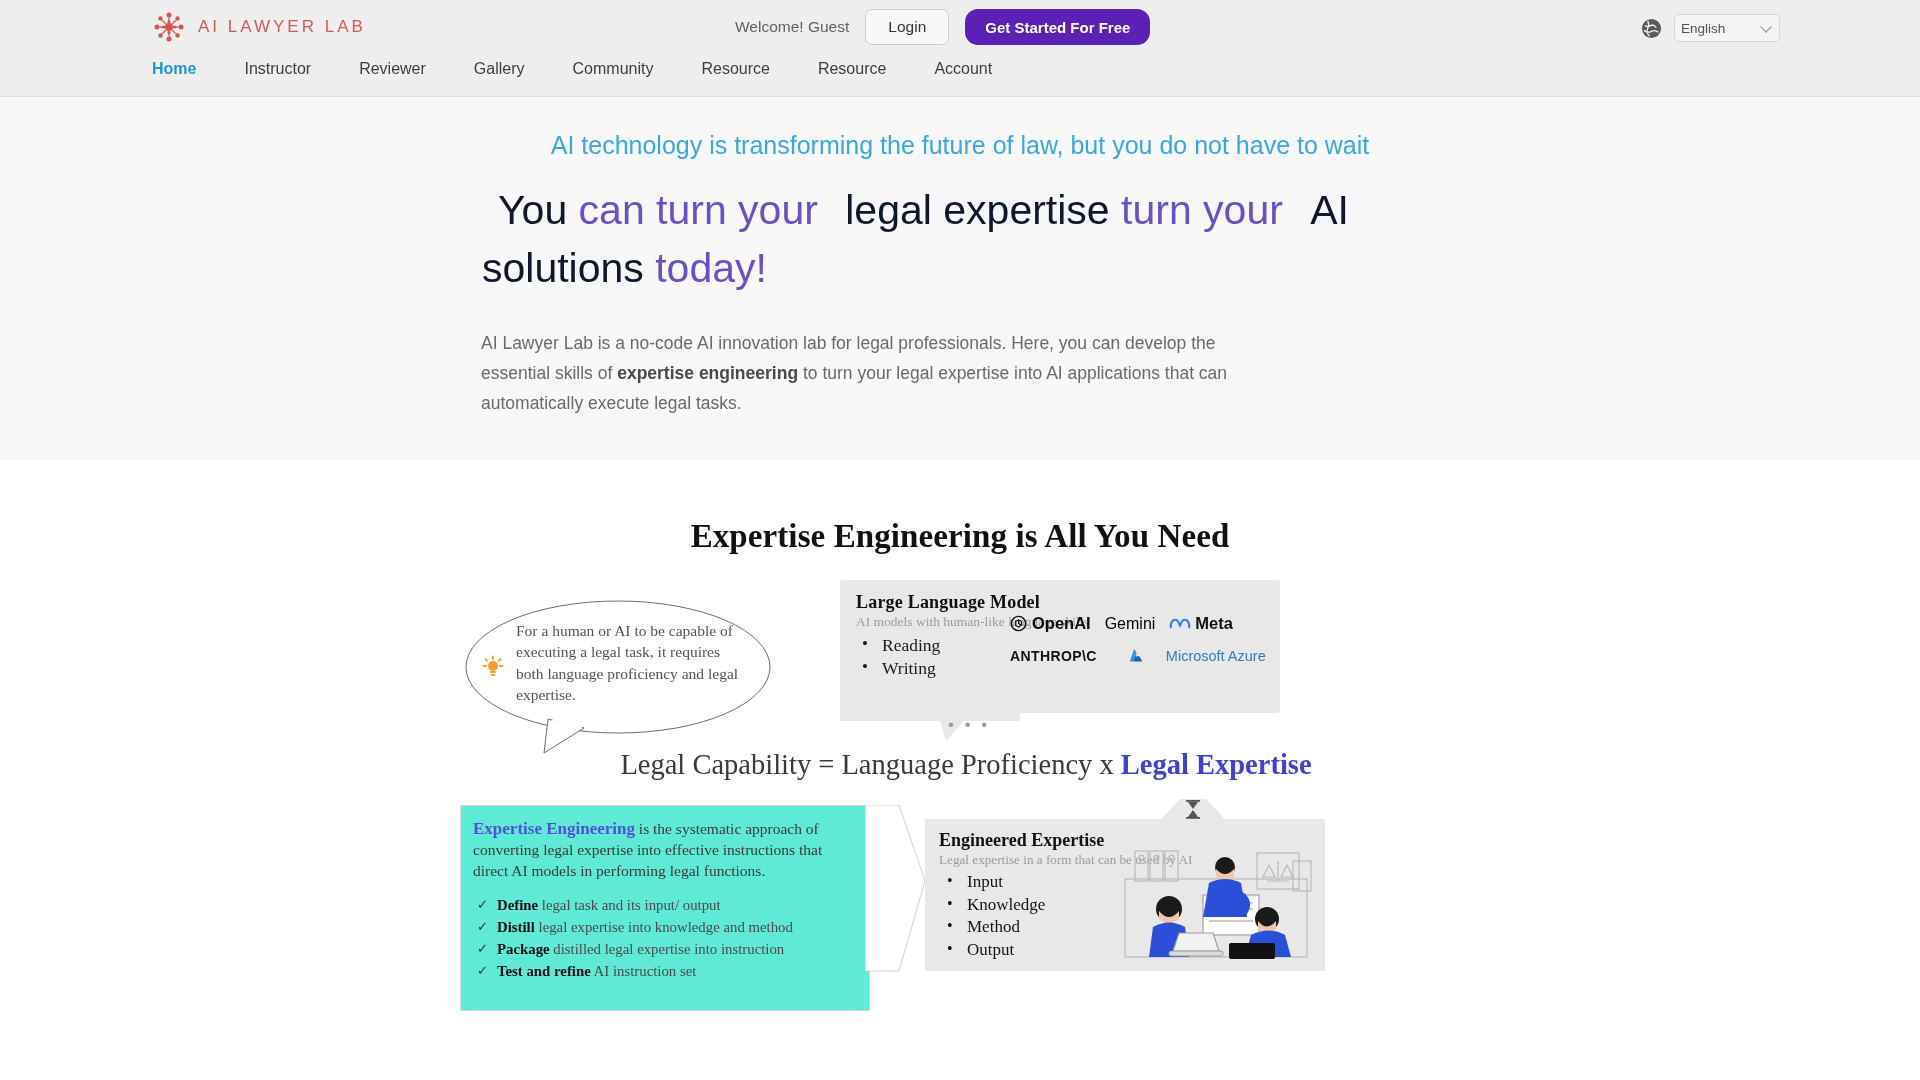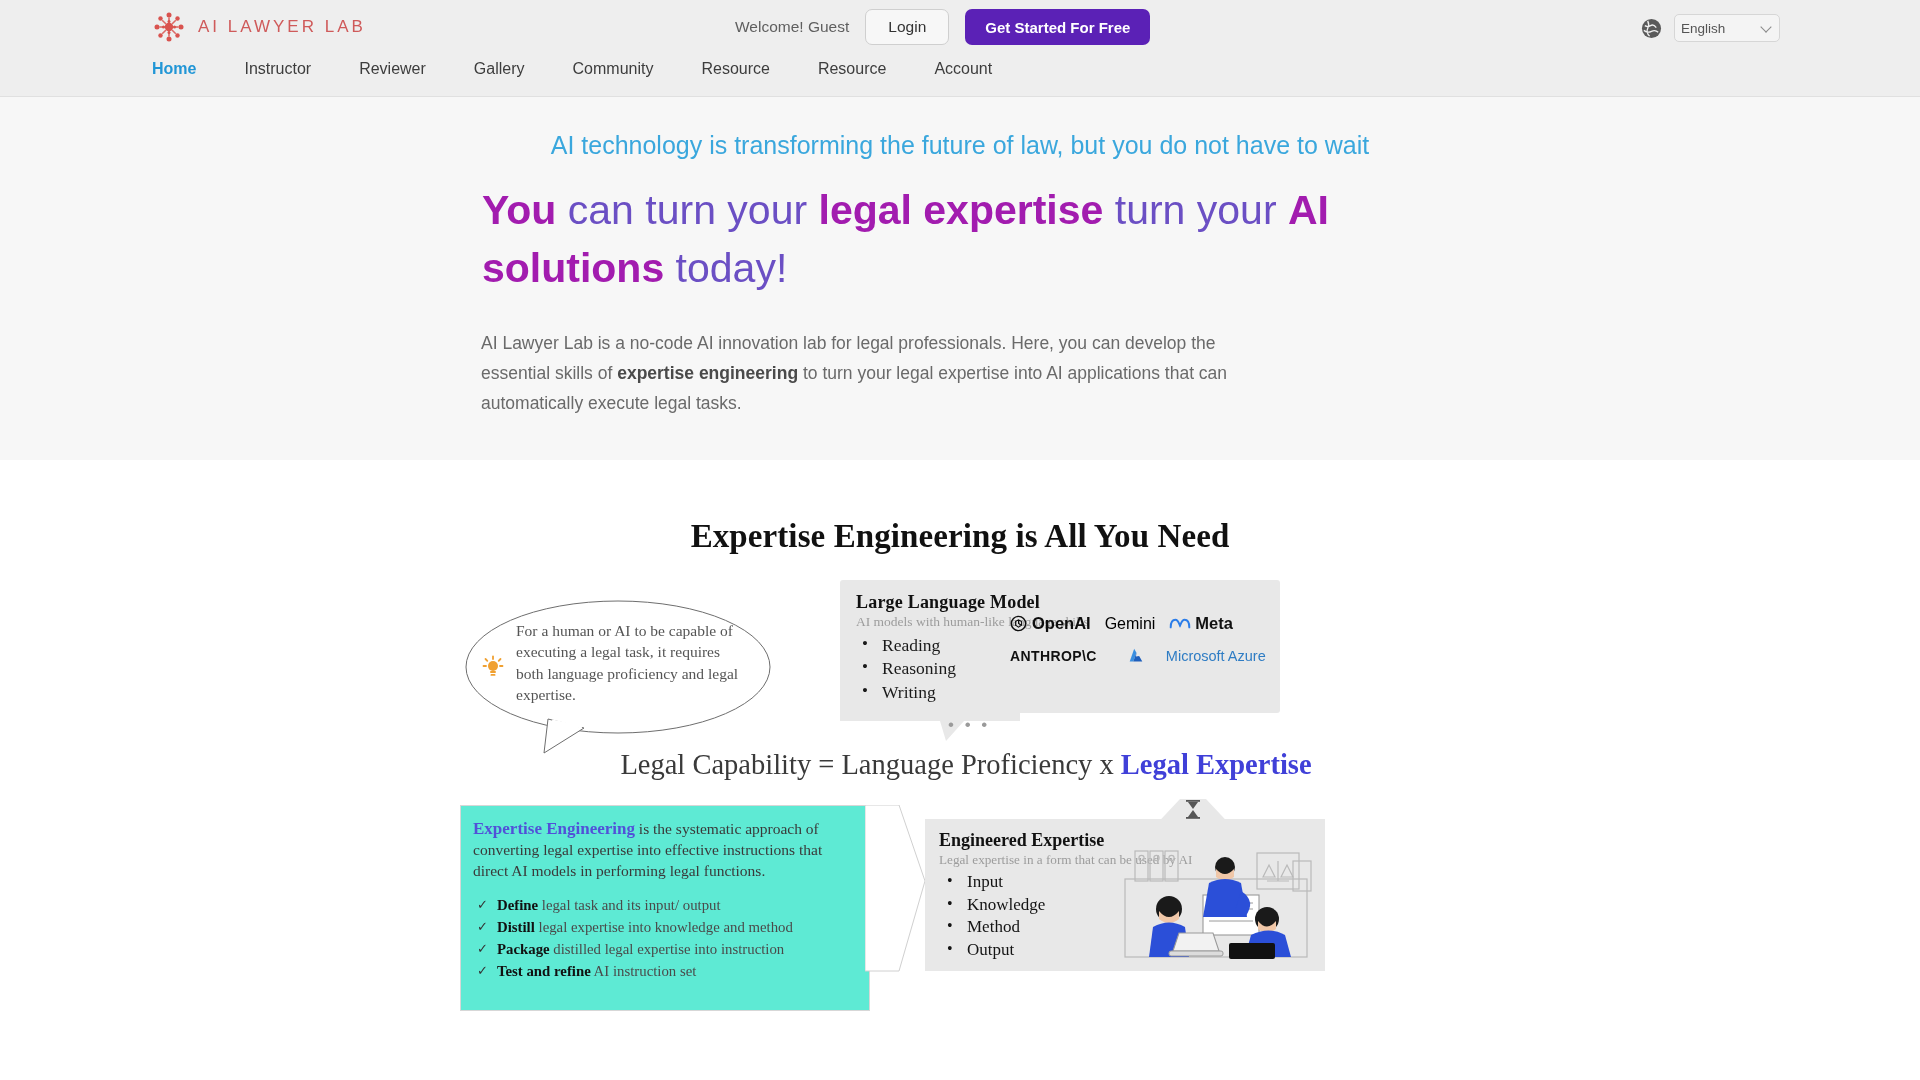--- a/index.html
+++ b/index.html
@@ -41,21 +41,21 @@
     background: #f7f7f7;
     border: 1px solid #cfcfcf;
     border-radius: 7px;
     font-size: 15.5px; color: #333;
     font-family: "Liberation Sans", sans-serif;
     cursor: pointer;
   }
   .btn-started {
     height: 36px; padding: 0 20px;
     background: #5b21b6;
-    border: none; border-radius: 7px;
+    border: none; border-radius: 13px;
     color: #fff; font-size: 15px; font-weight: bold;
     font-family: "Liberation Sans", sans-serif;
     cursor: pointer; white-space: nowrap;
   }
 
   .lang-cluster {
     position: absolute; right: 140px; top: 14px;
     display: flex; align-items: center; gap: 12px;
   }
   .globe-icon { width: 21px; height: 21px; display:block; }
@@ -116,21 +116,21 @@
     font-weight: 400;
   }
   .hero-title {
     margin-top: 20px;
     font-size: 41px;
     color: #6b4fc4;
     line-height: 1.42;
     font-weight: 400;
     padding-left: 2px;
   }
-  .hero-title b { color: #a21caf; font-weight: bold; }
+  .hero-title b { color: #0f172a; font-weight: normal; margin-left: 16px; }
   .hero-body {
     margin-top: 30px;
     font-size: 17.5px;
     color: #6a6a6a;
     line-height: 1.72;
     max-width: 800px;
     padding-left: 1px;
   }
   .hero-body b { color: #4a4a4a; font-weight: bold; }
 
@@ -368,21 +368,20 @@
         </svg>
       </span>
       <div class="bubble-text">For a human or AI to be capable of executing a legal task, it requires both language proficiency and legal expertise.</div>
     </div>
 
     <div class="llm-card">
       <div class="llm-title">Large Language  Model</div>
       <div class="llm-sub">AI models with human-like language skills</div>
       <ul class="llm-list">
         <li>Reading</li>
-        <li>Reasoning</li>
         <li>Writing</li>
       </ul>
 
       <div class="logo-grid">
         <div class="logo-row">
           <span class="logo-openai">
             <svg width="17" height="17" viewBox="0 0 20 20">
               <circle cx="10" cy="10" r="8.4" fill="none" stroke="#0d0d0d" stroke-width="1.7"></circle>
               <path d="M6.4 7.6 L10 5.6 L13.6 7.6 L13.6 12 L10 14.2 L6.4 12 Z M10 5.6 L10 10 L13.6 12" fill="none" stroke="#0d0d0d" stroke-width="1.2"></path>
             </svg>

